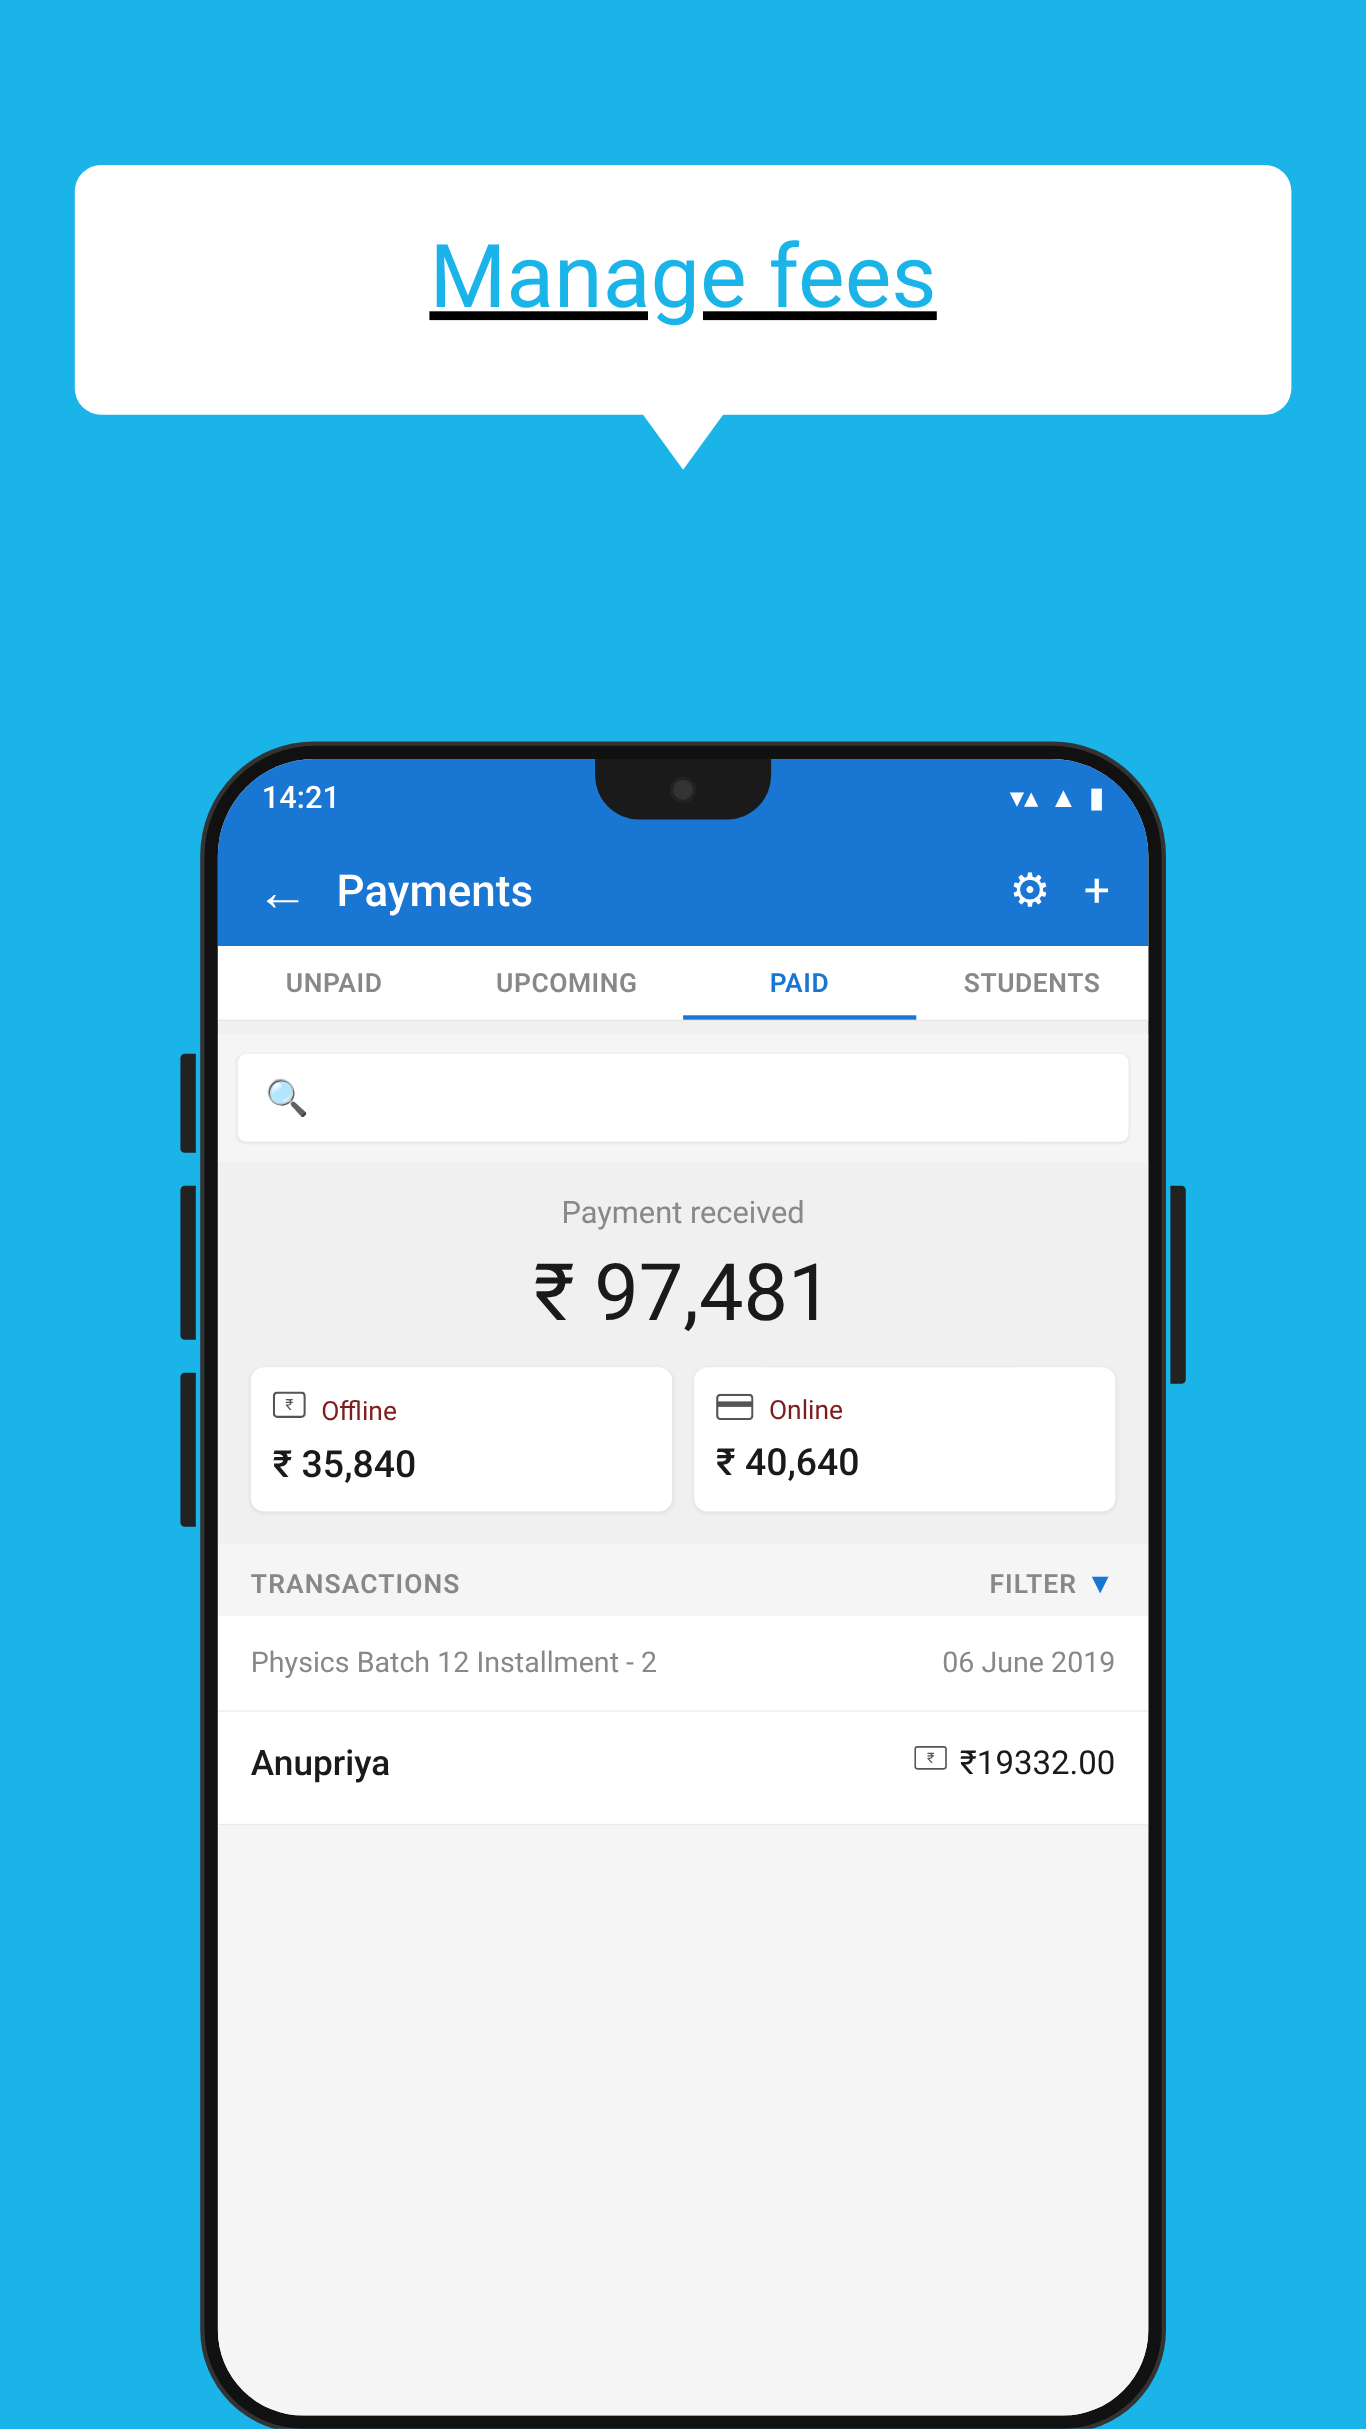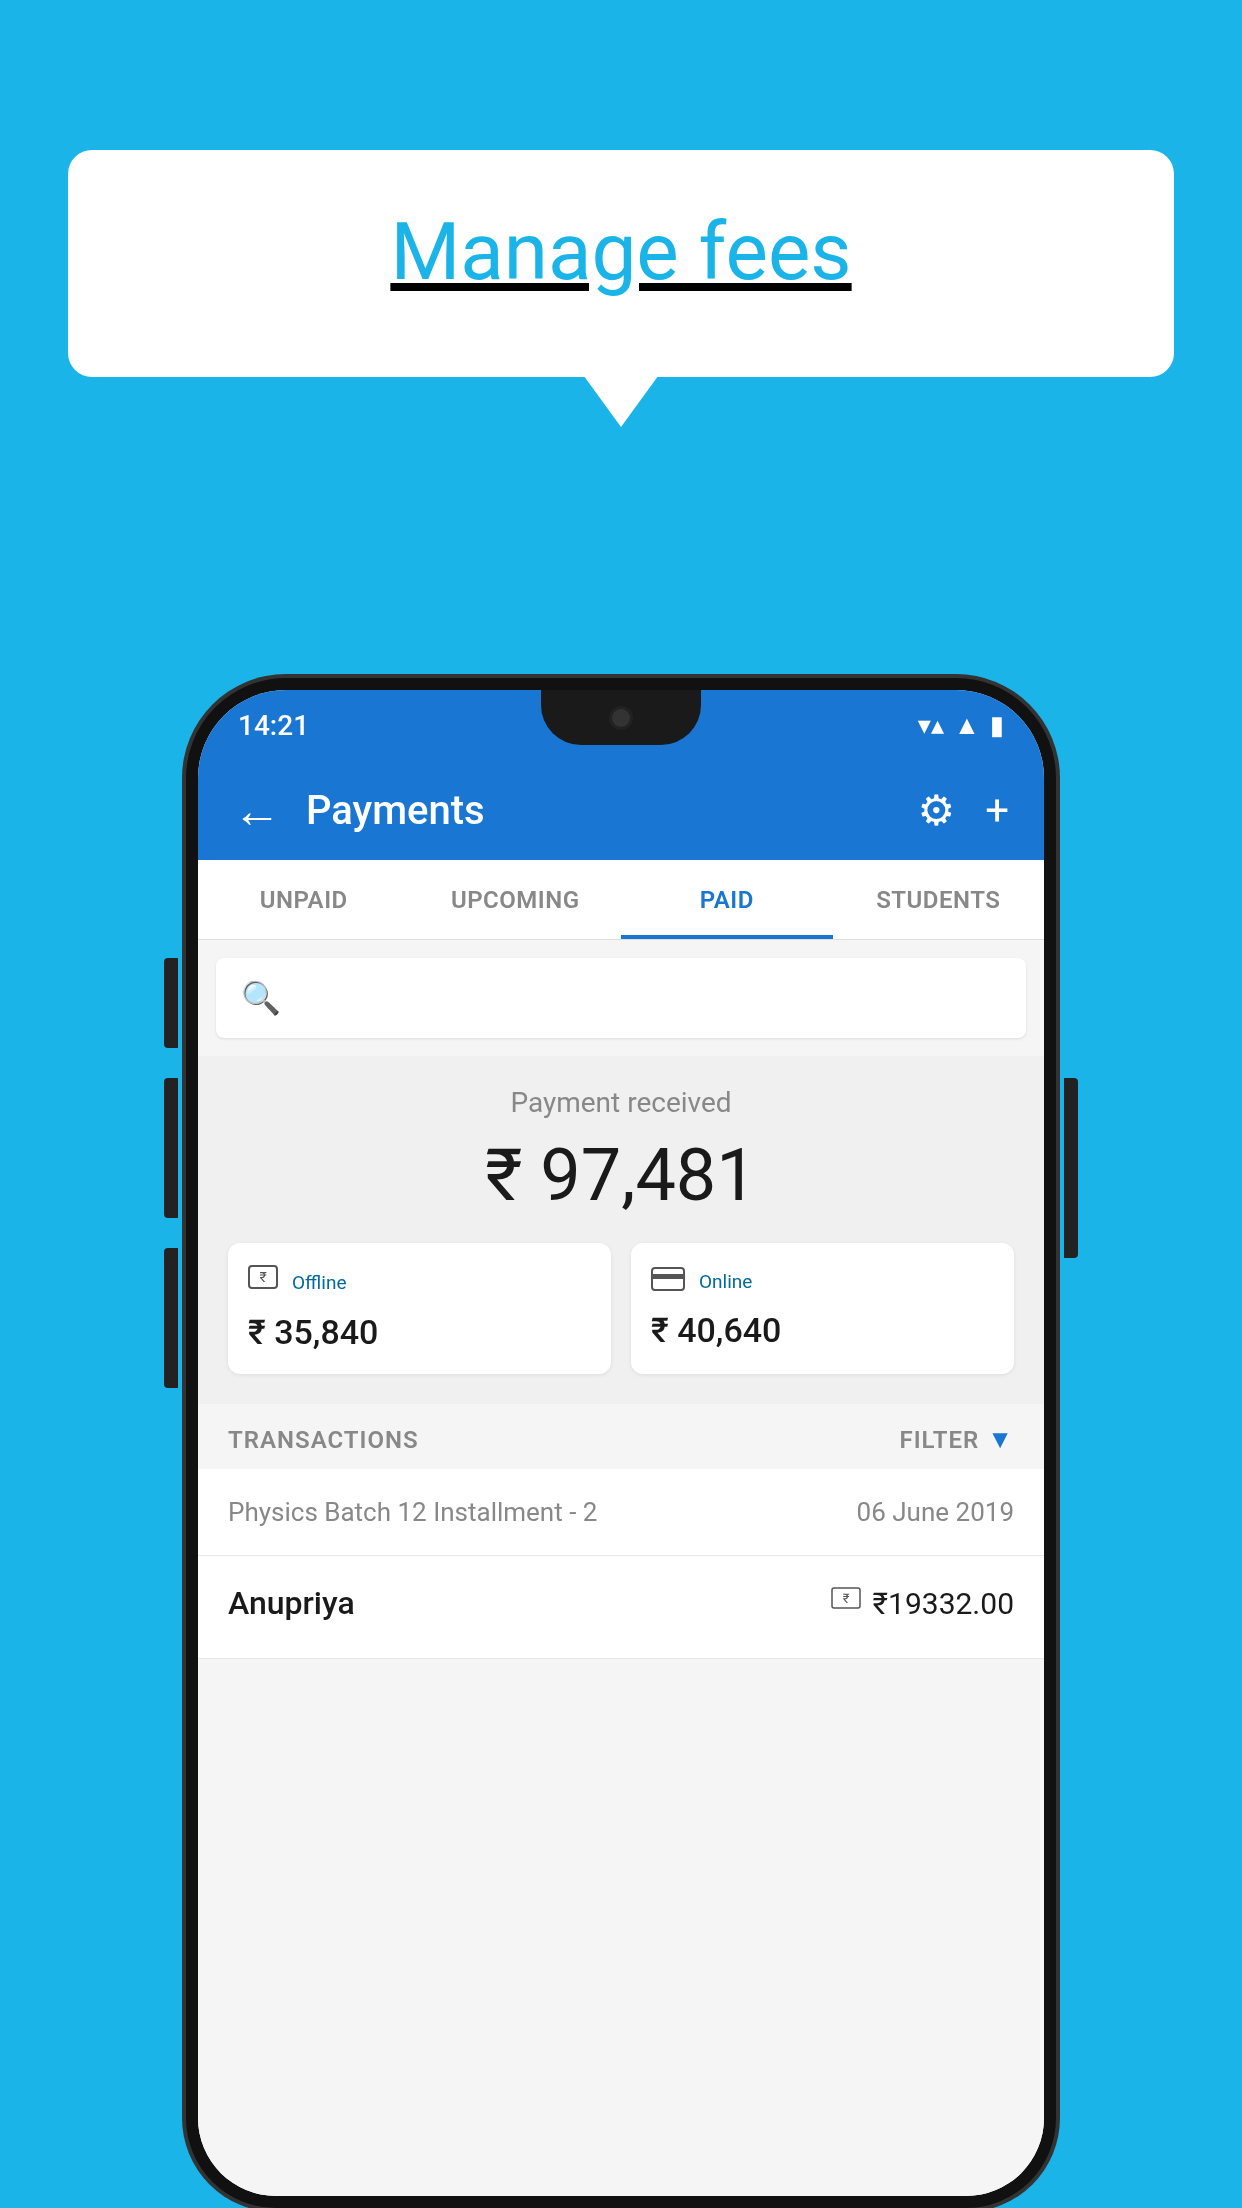--- a/index.html
+++ b/index.html
@@ -221,21 +221,21 @@
       font-size: 42px;
       cursor: pointer;
     }
 
     
     .tabs-bar {
       position: absolute;
       top: 170px;
       left: 0;
       right: 0;
-      height: 80px;
+      height: 68px;
       background: white;
       display: flex;
       align-items: center;
       border-bottom: 1px solid #e0e0e0;
       z-index: 3;
     }
 
     .tab-item {
       flex: 1;
       text-align: center;
@@ -341,22 +341,22 @@
       align-items: center;
       gap: 14px;
     }
 
     .payment-card-icon {
       font-size: 28px;
       color: #555;
     }
 
     .payment-card-label {
-      font-size: 19px;
-      color: #0369a1;
+      font-size: 24px;
+      color: #7f1d1d;
     }
 
     .payment-card-amount {
       font-size: 34px;
       color: #1a1a1a;
       font-weight: 500;
       text-align: left;
     }
 
     

